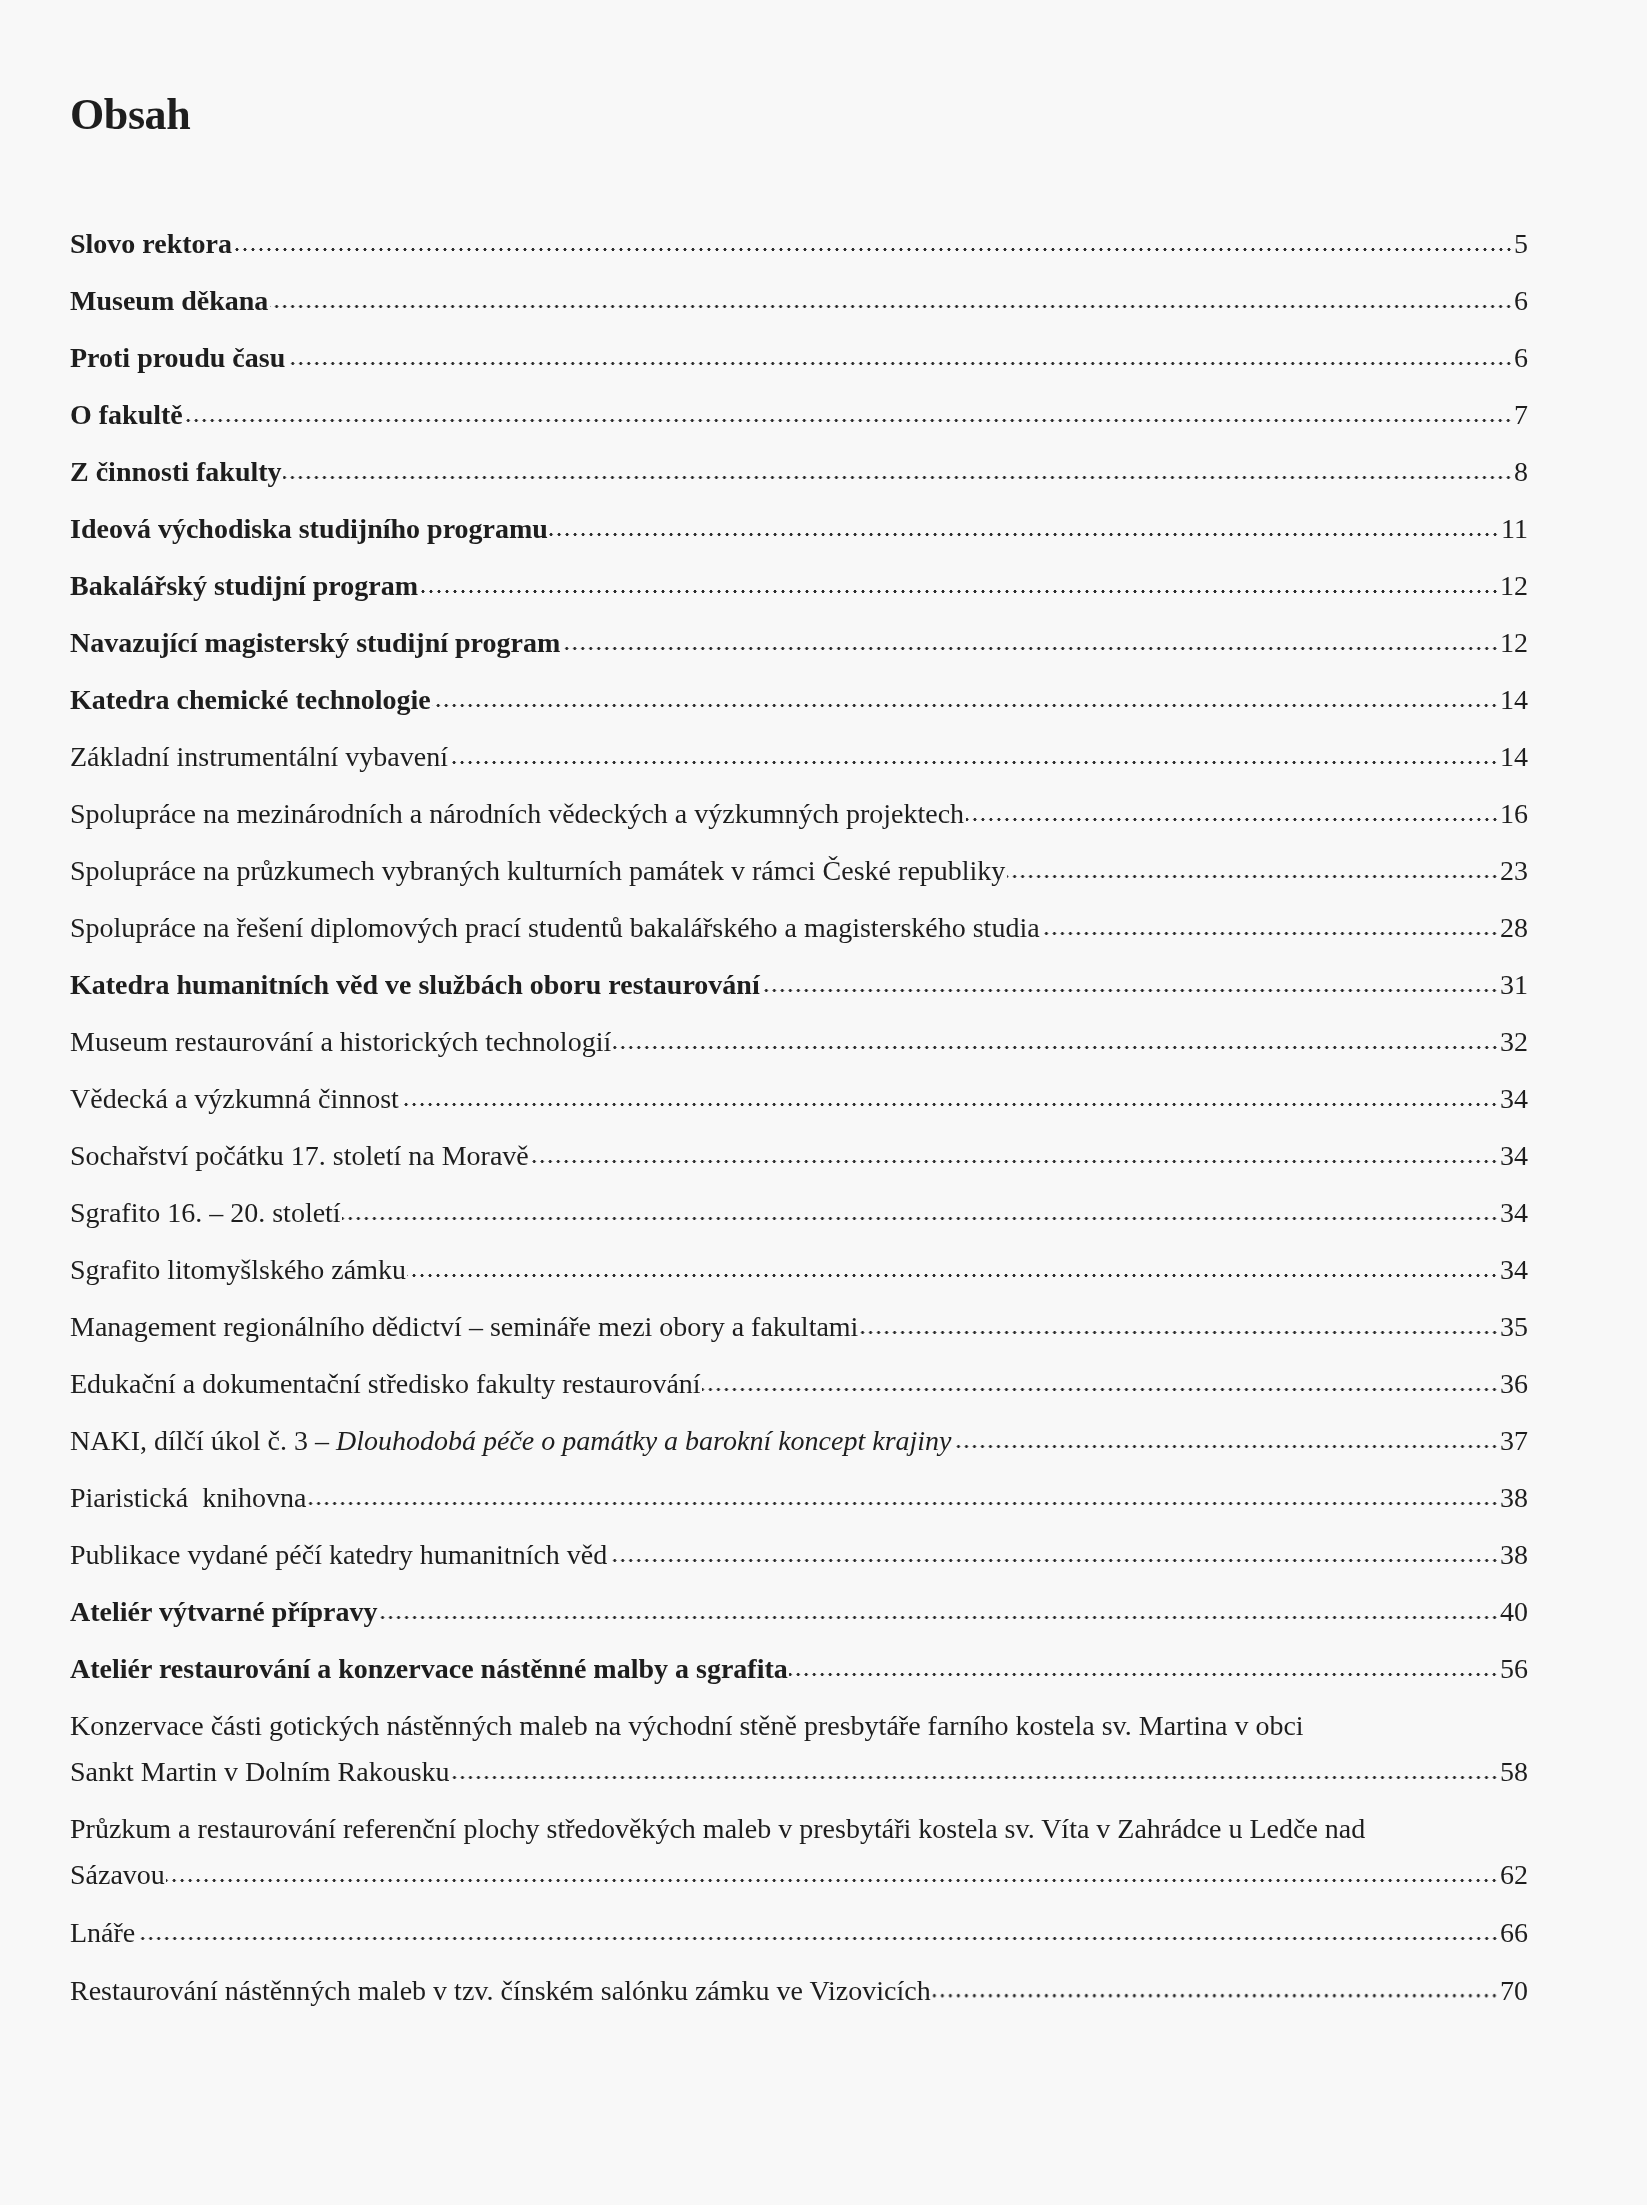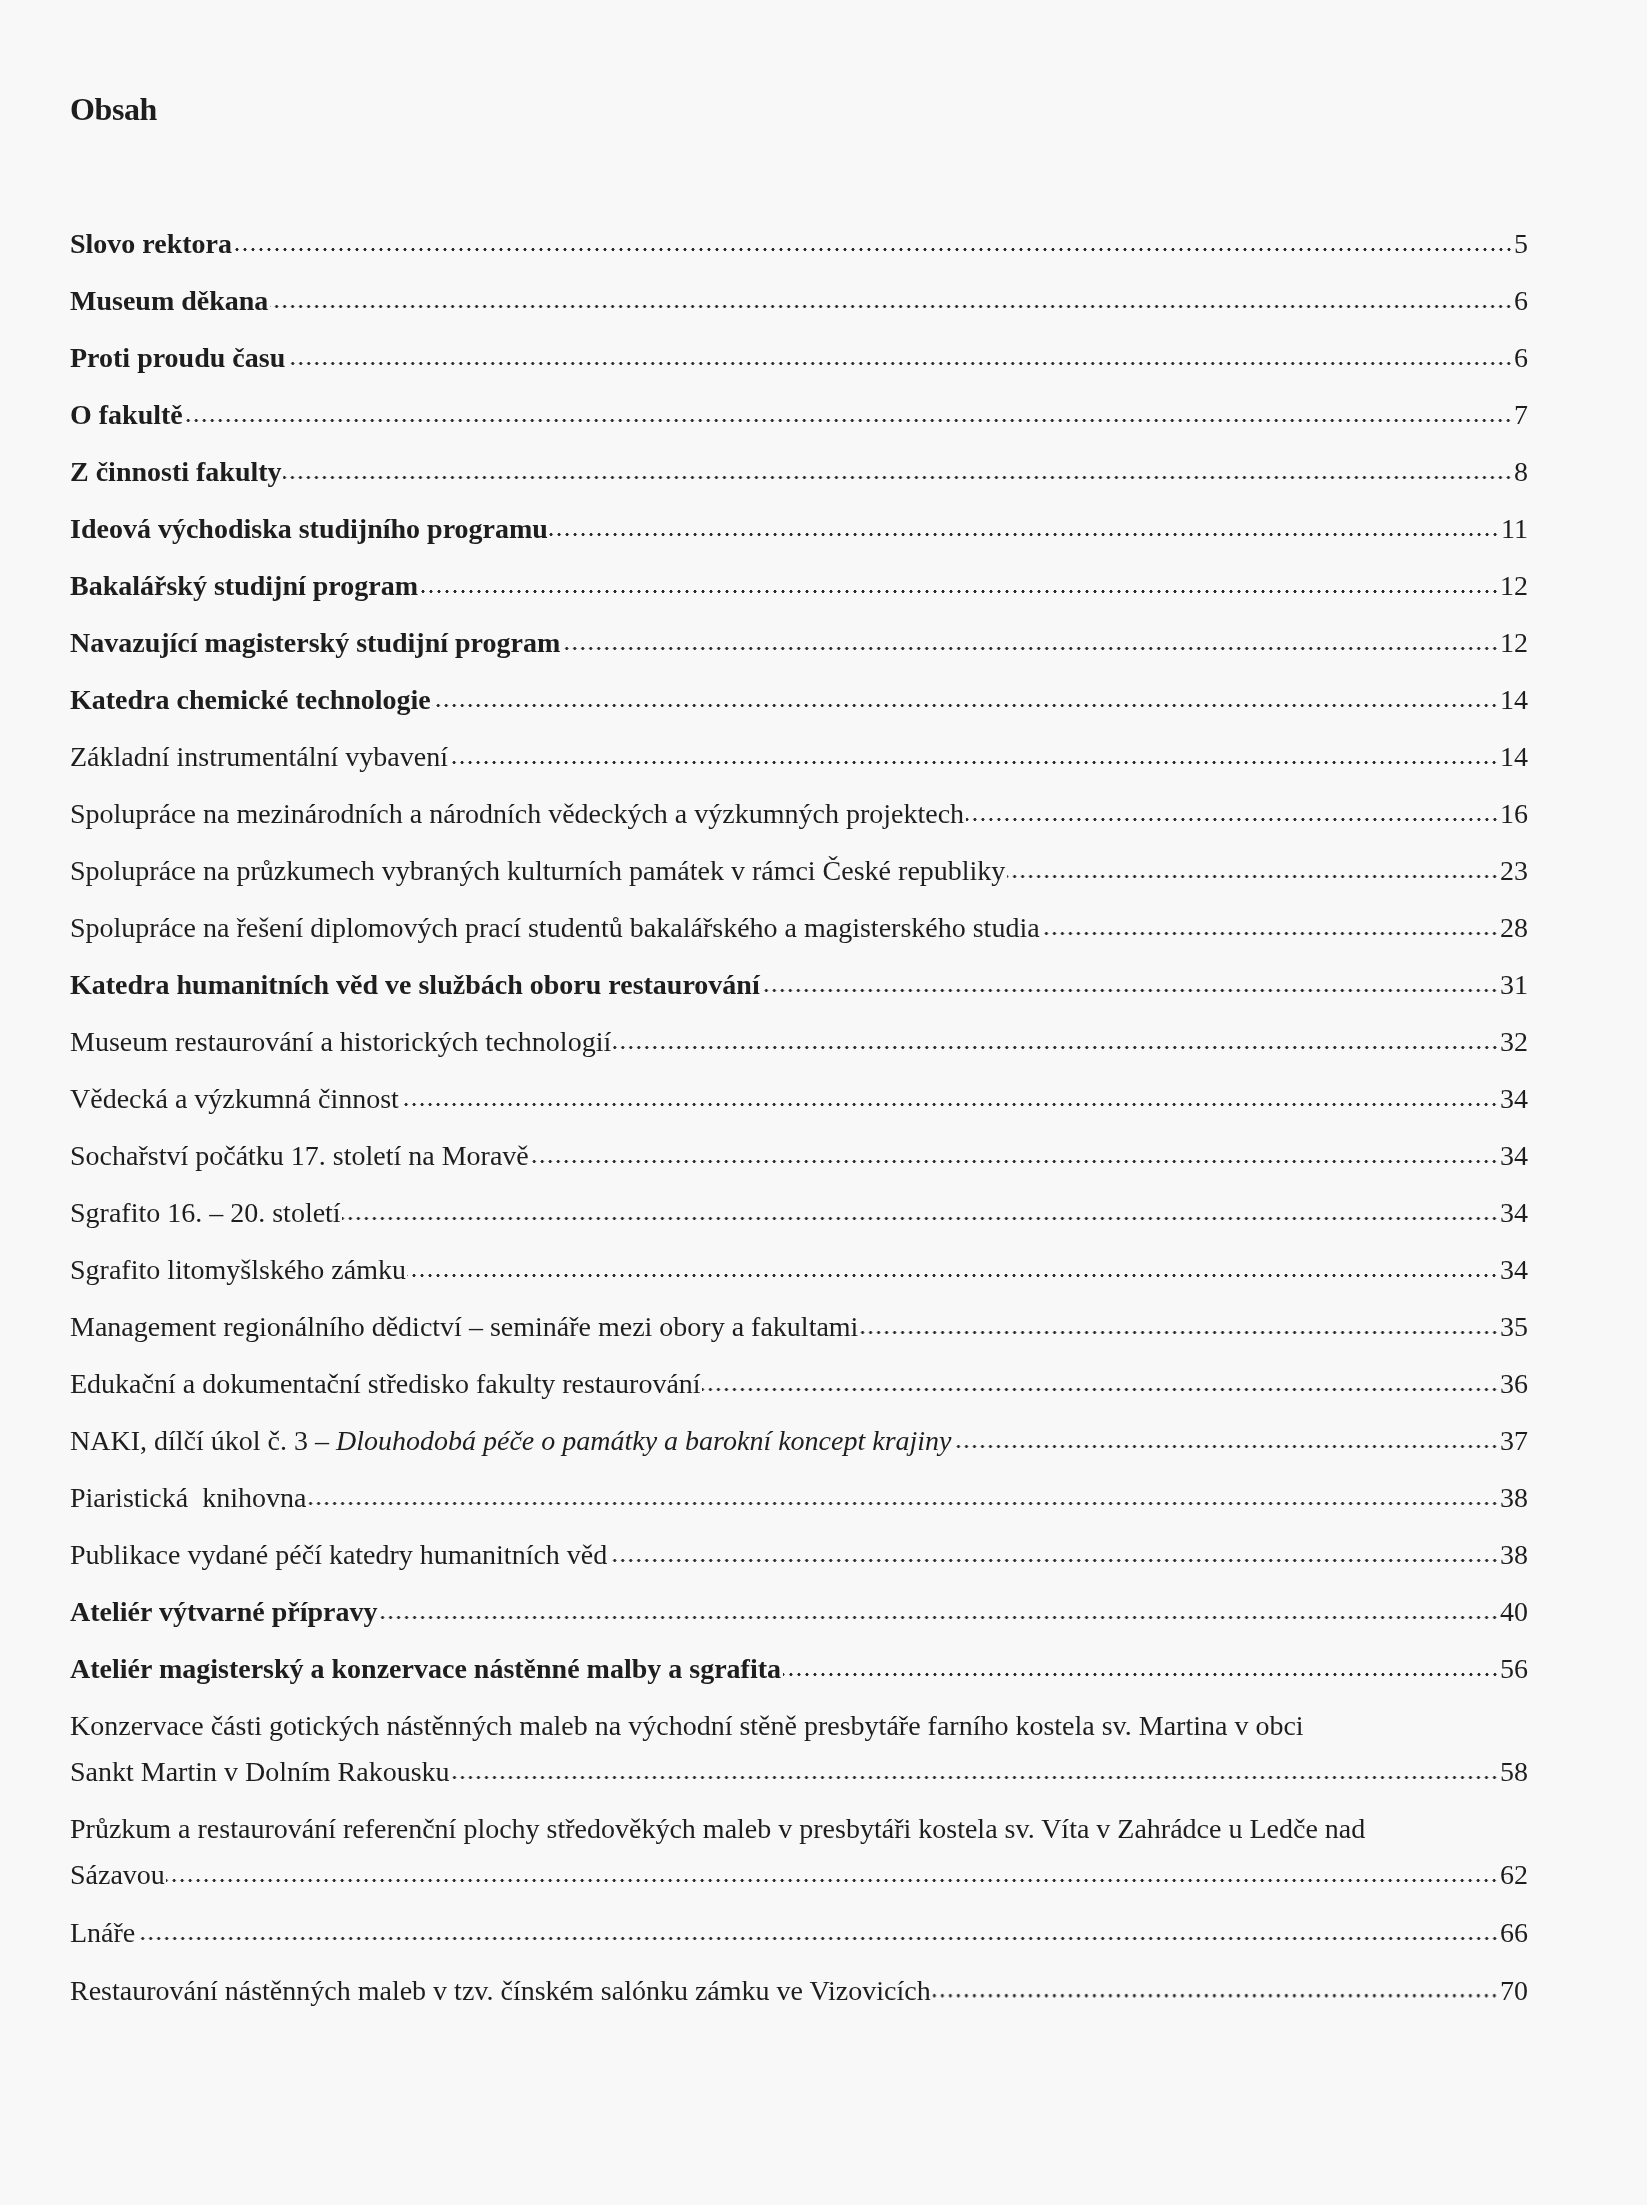--- a/index.html
+++ b/index.html
@@ -18,21 +18,21 @@
     .page {
       position: absolute;
       left: 70px;
       top: 0;
       width: 1458px;
     }
     .title {
       position: absolute;
       top: 93px;
       left: 0;
-      font-size: 32px;
+      font-size: 44px;
       font-weight: bold;
       line-height: 1;
       margin: 0;
       letter-spacing: -0.4px;
     }
     .toc {
       position: absolute;
       top: 215px;
       left: 0;
       width: 1458px;
@@ -289,21 +289,21 @@
     <li class="toc-item bold">
       <div class="row">
           <span class="entry-text">Ateliér výtvarné přípravy</span>
           <span class="leader"></span>
           <span class="page-num">40</span>
         </div>
     </li>
 
     <li class="toc-item bold">
       <div class="row">
-          <span class="entry-text">Ateliér magisterský a konzervace nástěnné malby a sgrafita</span>
+          <span class="entry-text">Ateliér restaurování a konzervace nástěnné malby a sgrafita</span>
           <span class="leader"></span>
           <span class="page-num">56</span>
         </div>
     </li>
 
     <li class="toc-item multi">
       <span class="pre-line">Konzervace části gotických nástěnných maleb na východní stěně presbytáře farního kostela sv. Martina v obci</span>
       <div class="row">
           <span class="entry-text">Sankt Martin v Dolním Rakousku</span>
           <span class="leader"></span>

